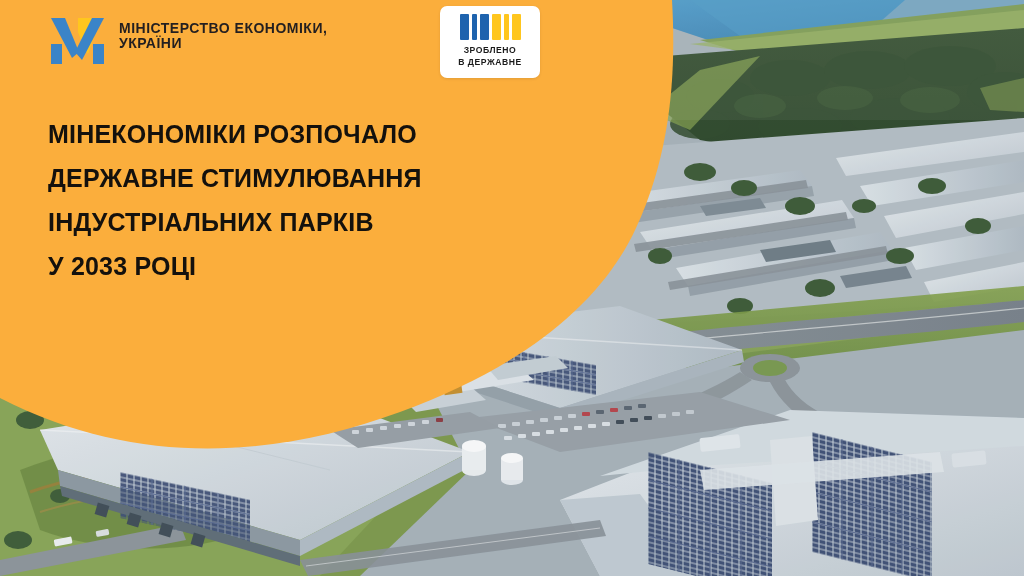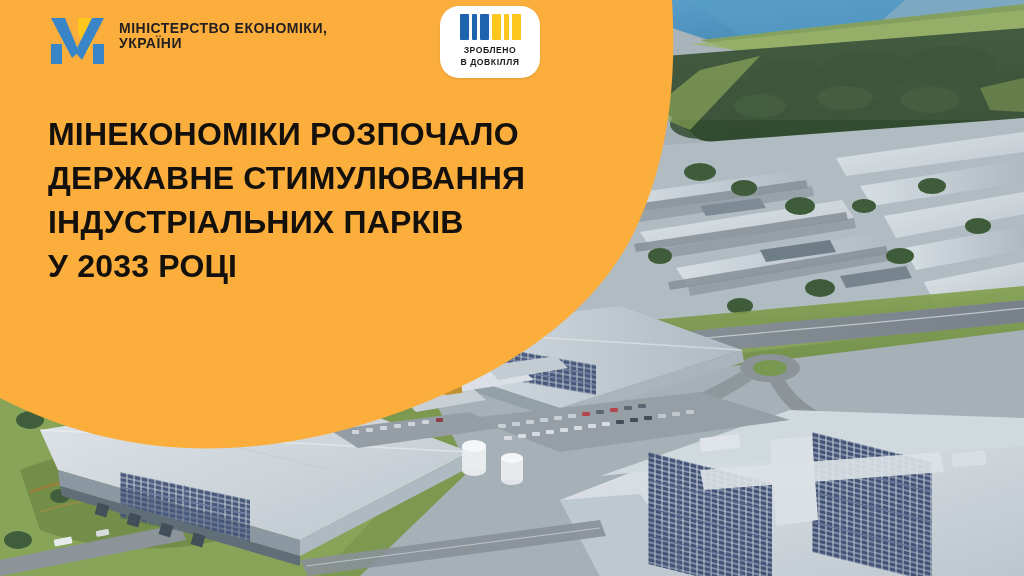--- a/index.html
+++ b/index.html
@@ -27,39 +27,39 @@
   .brand-mark svg{display:block;width:58px;height:56px;}
   .brand-text{display:flex;flex-direction:column;gap:2px;padding-top:8px;}
   .brand-text span{
     font-size:14px;font-weight:bold;letter-spacing:.5px;
     color:#231f20;line-height:13.2px;white-space:nowrap;
     font-family:"Liberation Sans","DejaVu Sans",sans-serif;
   }
 
   .made-badge{
     position:absolute;left:440px;top:6px;
-    width:100px;height:72px;background:#ffffff;border-radius:19px;
+    width:100px;height:72px;background:#ffffff;border-radius:7px;
     display:flex;flex-direction:column;align-items:center;
     justify-content:flex-start;padding-top:8px;box-sizing:border-box;
     box-shadow:0 1px 3px rgba(0,0,0,.10);
   }
   .badge-bars{display:flex;align-items:flex-end;gap:3px;height:26px;margin-bottom:5px;}
   .badge-bars i{display:block;height:26px;border-radius:1px;}
   .badge-lines{display:flex;flex-direction:column;align-items:center;gap:1px;}
   .badge-lines span{
     font-size:8.6px;font-weight:bold;letter-spacing:.55px;color:#1b1b1b;
     line-height:10.5px;white-space:nowrap;
   }
 
   
   .headline{
     position:absolute;left:48px;top:112px;width:560px;
   }
   .headline .hl{
-    font-size:32px;line-height:44px;font-weight:bold;
+    font-size:25px;line-height:44px;font-weight:bold;
     color:#14110d;letter-spacing:.2px;white-space:nowrap;
     font-family:"Liberation Sans","DejaVu Sans",sans-serif;
   }
 </style>
 </head>
 <body>
 
 <div id="stage">
 
   <div class="photo">
@@ -410,21 +410,21 @@
       <div class="badge-bars">
         <i style="width:9px;background:#1E63AE;"></i>
         <i style="width:5px;background:#1E63AE;"></i>
         <i style="width:9px;background:#1E63AE;"></i>
         <i style="width:9px;background:#FFC61E;"></i>
         <i style="width:5px;background:#FFC61E;"></i>
         <i style="width:9px;background:#FFC61E;"></i>
       </div>
       <div class="badge-lines">
         <span>ЗРОБЛЕНО</span>
-        <span>В ДОВКІЛЛЯ</span>
+        <span>В ДЕРЖАВНЕ</span>
       </div>
     </div>
   </div>
 
   <div class="headline">
     <div class="hl">МІНЕКОНОМІКИ РОЗПОЧАЛО</div>
     <div class="hl">ДЕРЖАВНЕ СТИМУЛЮВАННЯ</div>
     <div class="hl">ІНДУСТРІАЛЬНИХ ПАРКІВ</div>
     <div class="hl">У 2033 РОЦІ</div>
   </div>

